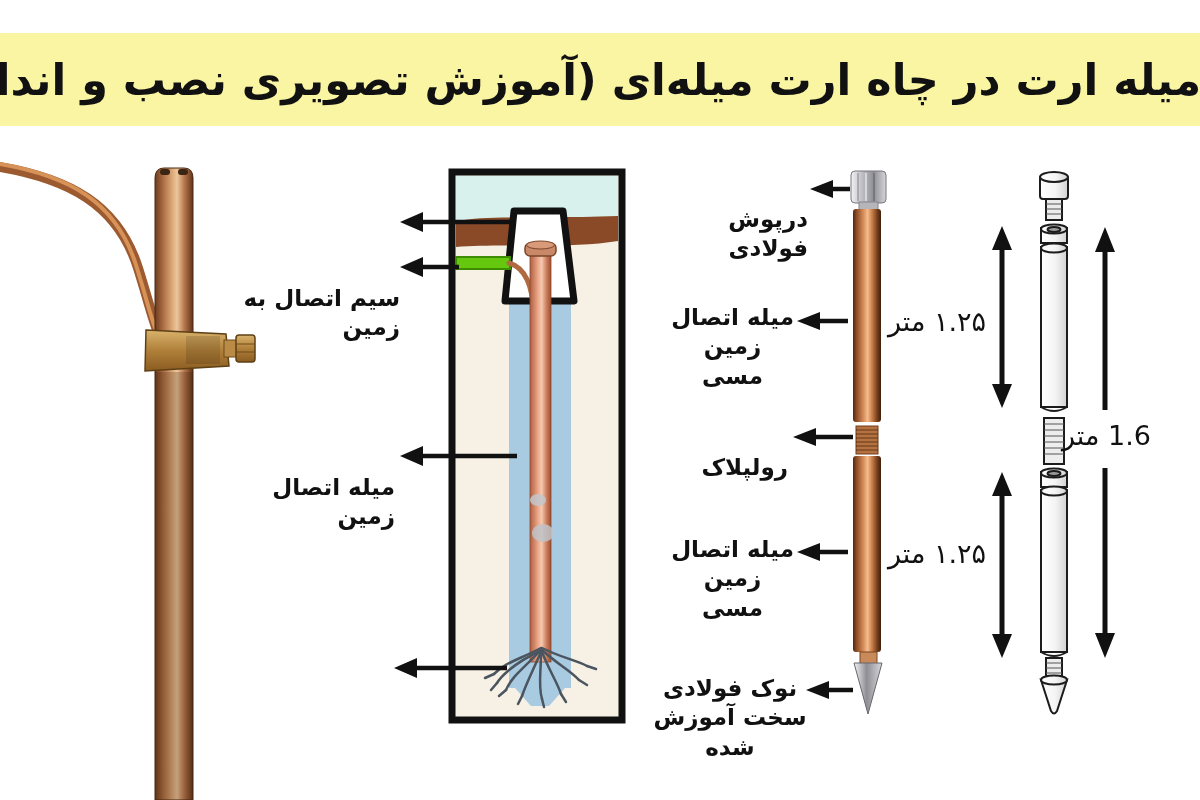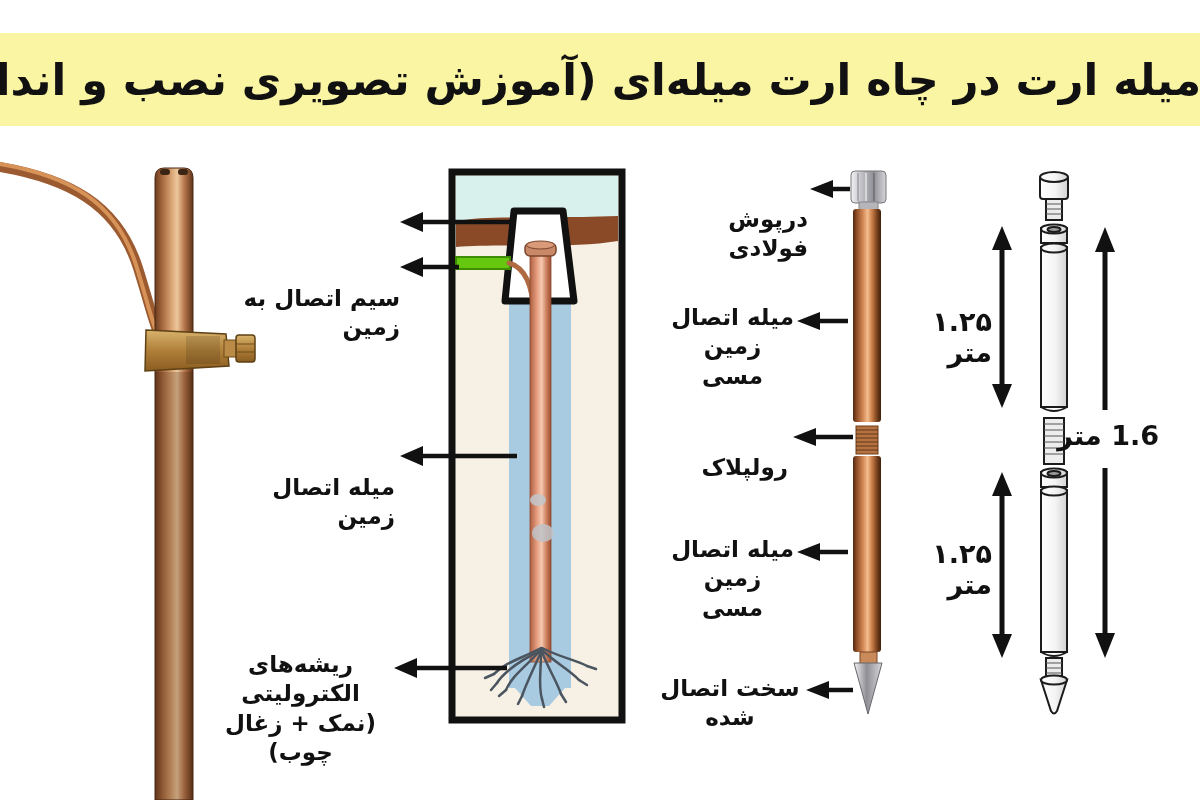--- a/index.html
+++ b/index.html
@@ -8,21 +8,21 @@
   }
   *{margin:0;padding:0;box-sizing:border-box;}
   html,body{background:#ffffff;}
   #stage{position:relative;width:1200px;height:800px;background:#ffffff;overflow:hidden;
          font-family:"DejaVu Sans",sans-serif;color:var(--ink);}
   #banner{position:absolute;left:0;top:33px;width:1200px;height:93px;background:var(--banner-yellow);
           display:flex;align-items:center;justify-content:center;}
   #banner .title{font-size:43px;font-weight:900;direction:rtl;white-space:nowrap;letter-spacing:-1px;}
   .lbl{position:absolute;direction:rtl;font-weight:800;font-size:23px;line-height:1.28;color:var(--ink);}
   .r{text-align:right;margin-top:32px;} .c{text-align:center;}
-  .meas{position:absolute;direction:rtl;font-weight:700;font-size:27px;color:var(--ink);}
+  .meas{position:absolute;direction:rtl;font-weight:400;font-size:27px;text-align:center;color:var(--ink);}
   svg{position:absolute;left:0;top:0;}
   .arrowline{stroke:var(--ink);stroke-width:4.5;fill:none;}
   .arrowhead{fill:var(--ink);stroke:none;}
   .mline{stroke:var(--ink);stroke-width:5;fill:none;}
 </style>
 </head>
 <body>
 
 <div id="stage">
 
@@ -240,36 +240,33 @@
       </g>
     </g>
   </svg>
 
   <div id="banner">
     <div class="title">نصب میله ارت در چاه ارت میله‌ای (آموزش تصویری نصب و اندازه‌ها)</div>
   </div>
 
   <div class="lbl r" style="left:200px;top:252px;width:200px;">سیم اتصال به زمین</div>
   <div class="lbl r" style="left:235px;top:441px;width:160px;">میله اتصال زمین</div>
-  <div class="lbl c" style="left:198px;top:650px;width:205px;">
-    <span style="display:block;">ریشه‌های الکترولیتی</span>
-    <span style="display:block;">(نمک + زغال چوب)</span>
-  </div>
 
   <div class="lbl r" style="left:653px;top:173px;width:155px;">درپوش فولادی</div>
   <div class="lbl c" style="left:650px;top:303px;width:165px;">
     <span style="display:block;">میله اتصال زمین</span>
     <span style="display:block;">مسی</span>
   </div>
   <div class="lbl r" style="left:650px;top:421px;width:138px;">رولپلاک</div>
   <div class="lbl c" style="left:650px;top:535px;width:165px;">
     <span style="display:block;">میله اتصال زمین</span>
     <span style="display:block;">مسی</span>
   </div>
   <div class="lbl c" style="left:640px;top:674px;width:180px;">
-    <span style="display:block;">سخت اتصال شده</span>
+    <span style="display:block;">نوک فولادی</span>
+    <span style="display:block;">سخت آموزش شده</span>
   </div>
 
   <div class="meas" style="left:882px;top:306px;width:110px;">۱.۲۵ متر</div>
   <div class="meas" style="left:882px;top:538px;width:110px;">۱.۲۵ متر</div>
   <div class="meas" style="left:1054px;top:420px;width:105px;">1.6 متر</div>
 
 </div>
 
 </body></html>

